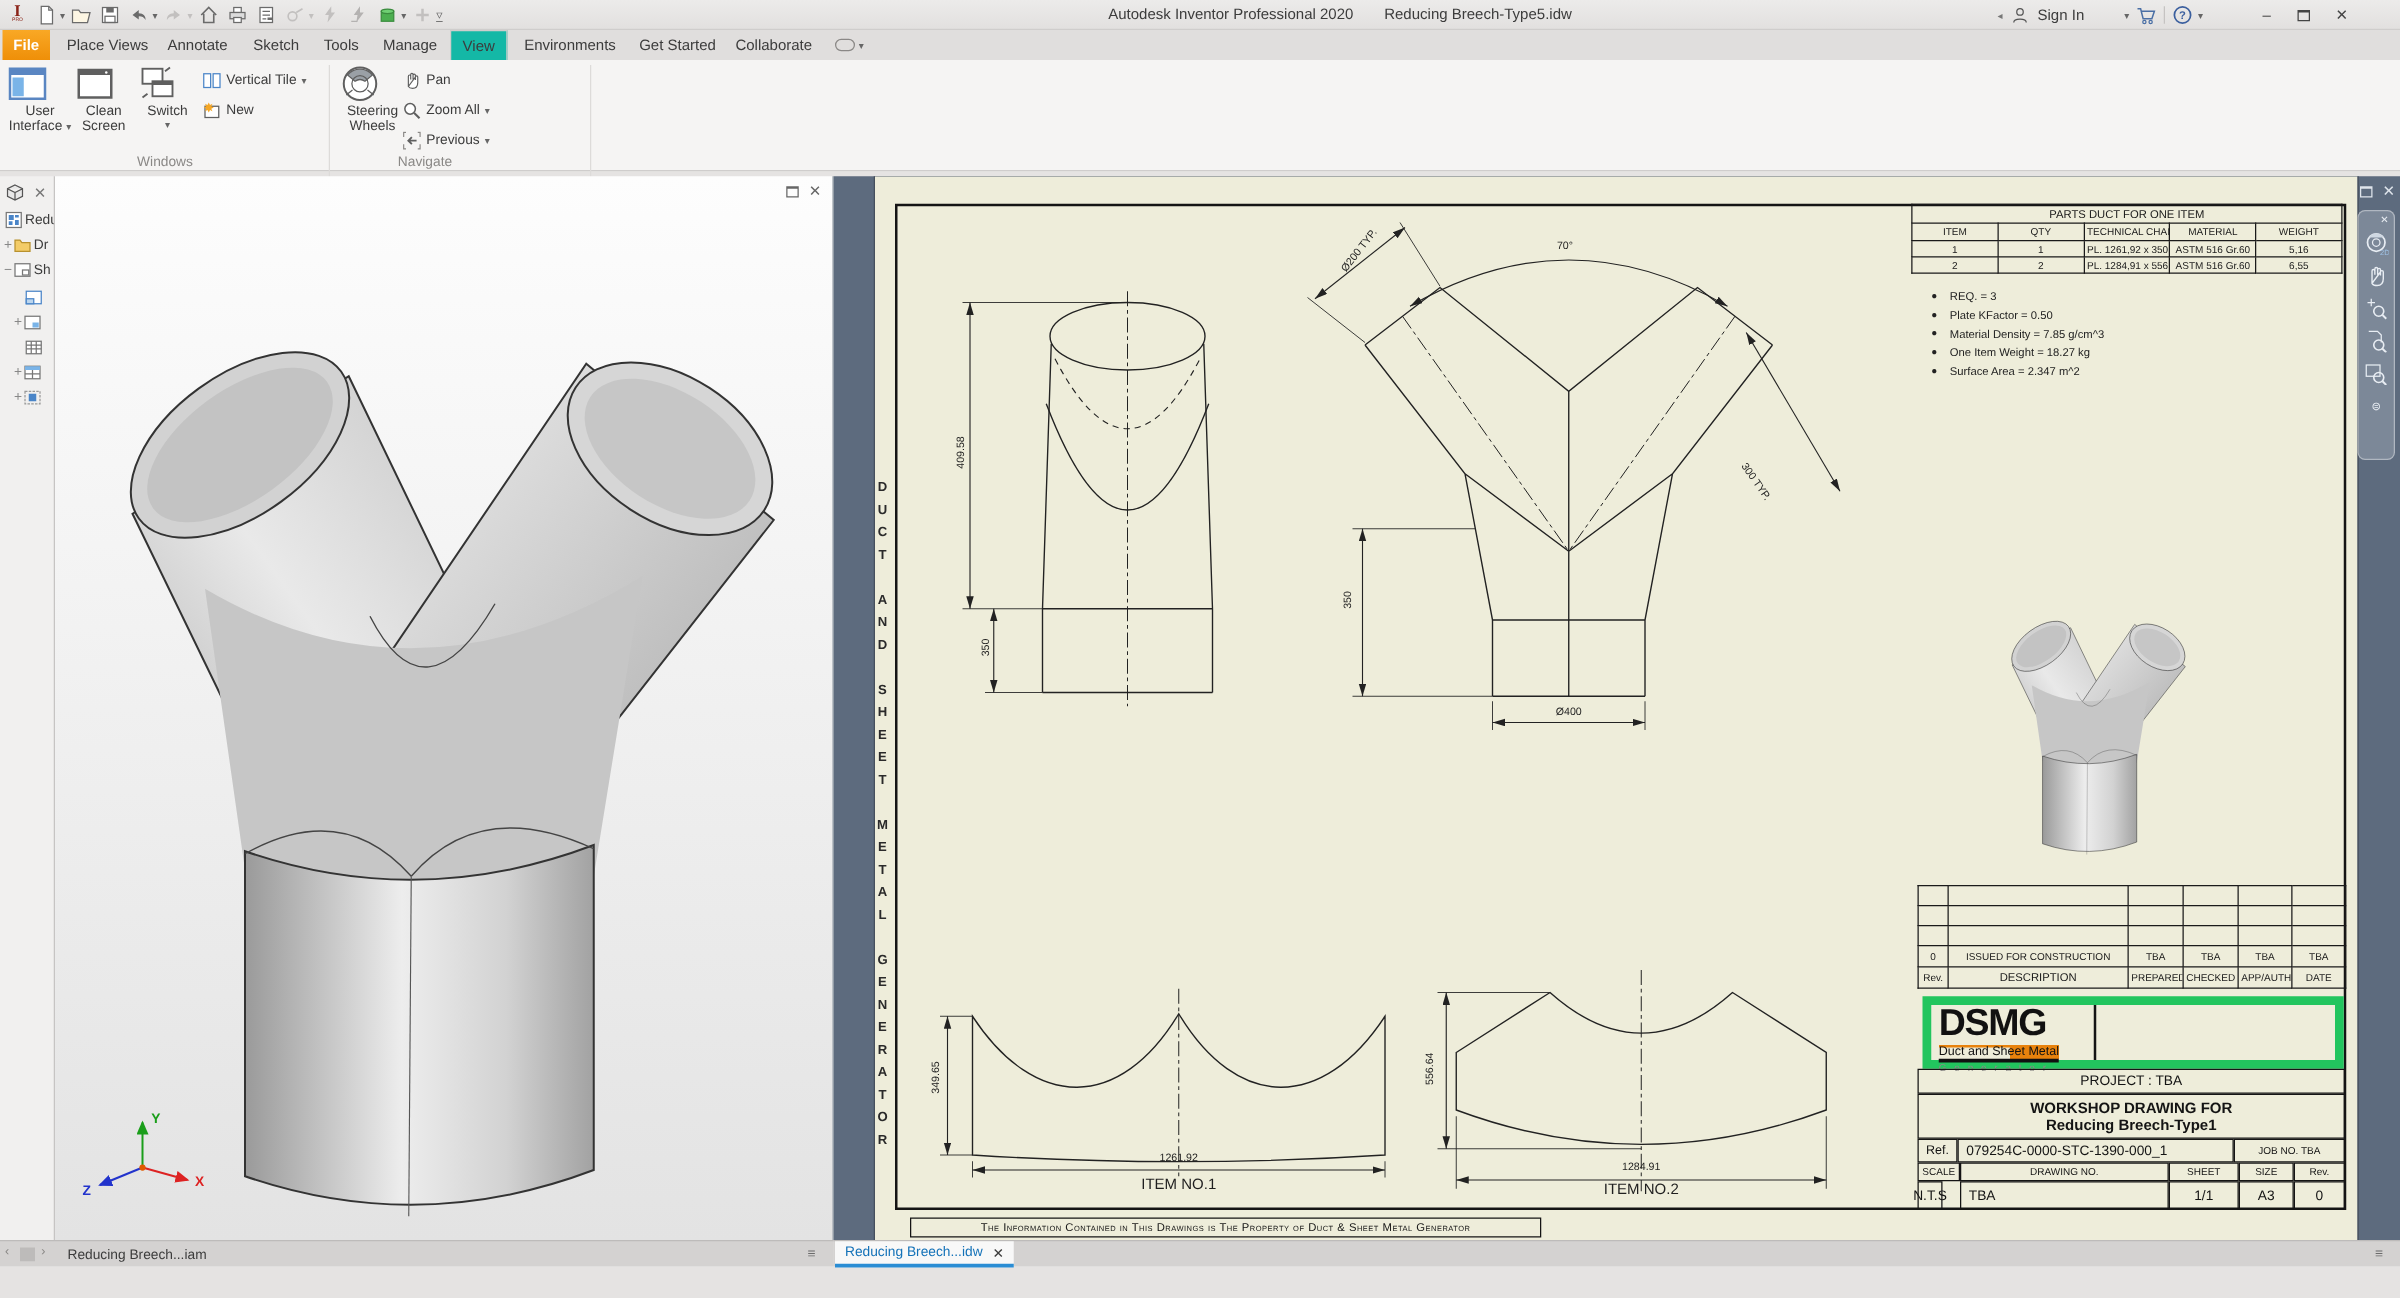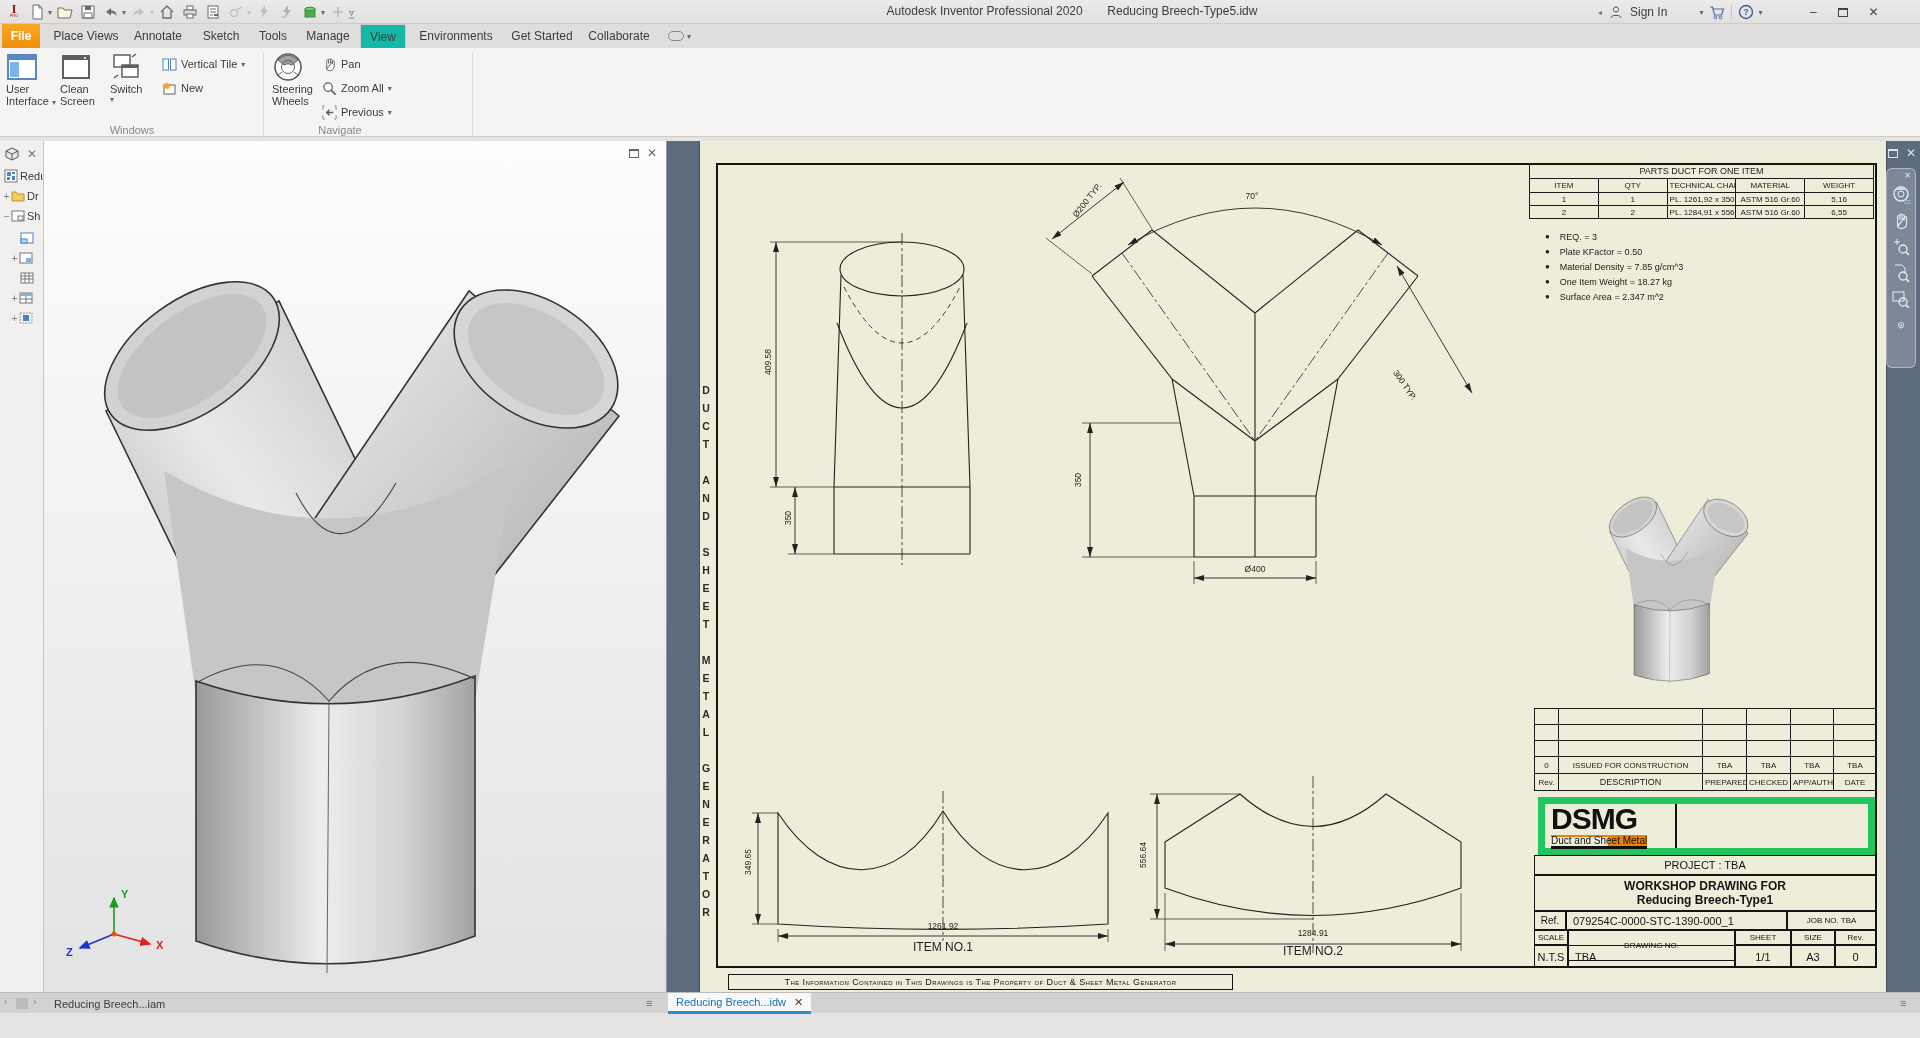--- a/index.html
+++ b/index.html
@@ -15,21 +15,21 @@
   .qdrop{font-size:8px;color:#666;margin-left:-2px}
   .ttl{font-size:12px;color:#3c3c3c;white-space:nowrap}
   .wbtn{width:26px;height:20px;display:inline-flex;align-items:center;justify-content:center;color:#444;font-size:12px}
   
   #tabbar{left:0;top:24px;width:1920px;height:24px;background:#e0dedd}
   .rtab{position:absolute;top:0;height:24px;display:flex;align-items:center;justify-content:center;font-size:12px;color:#3c3c3c;padding:0 2px;white-space:nowrap}
   .rtab.filetab{background:linear-gradient(#f9a825,#ef8f08);color:#fff;font-weight:bold}
   .rtab.active{background:#14b8a6;border:1px solid #cfcdcc;border-bottom:none}
   
   #ribbon{left:0;top:48px;width:1920px;height:89px;background:#f5f4f3;border-bottom:1px solid #cfcdcc}
-  .bigbtn{position:absolute;top:3px;width:52px;height:74px;text-align:left;font-size:11px;color:#3c3c3c}
+  .bigbtn{position:absolute;top:3px;width:52px;height:74px;text-align:center;font-size:11px;color:#3c3c3c}
   .bigbtn .bicon{margin:2px auto 2px auto;width:32px;height:32px}
   .smbtn{position:absolute;height:20px;display:flex;align-items:center;font-size:11px;color:#3c3c3c;gap:4px;white-space:nowrap}
   .gsep{position:absolute;top:4px;width:1px;height:126px;background:#dddbd9}
   .glabel{position:absolute;top:76px;font-size:11px;color:#8a8886;text-align:center}
   .dar{font-size:8px;color:#666}
   
   #browser{left:0;top:141px;width:44px;height:851px;background:#f1f0ef;border-right:1px solid #c6c4c3;overflow:hidden}
   .trow{position:absolute;left:0;width:44px;height:18px;font-size:11px;color:#3c3c3c;white-space:nowrap;display:flex;align-items:center}
   .exp{width:9px;font-size:11px;color:#888;text-align:center;line-height:9px}
   
@@ -631,25 +631,25 @@
 
       <div class="tbrow" style="left:834px;top:714px;width:342px;height:20px;font-size:11px">PROJECT : TBA</div>
       <div class="tbrow" style="left:834px;top:734px;width:342px;height:36px;flex-direction:column;font-weight:bold;font-size:12px">
         <div>WORKSHOP DRAWING FOR</div>
         <div>Reducing Breech-Type1</div>
       </div>
       <div class="tbrow" style="left:834px;top:770px;width:32px;height:19px;font-size:10px">Ref.</div>
       <div class="tbrow" style="left:866px;top:770px;width:221px;height:19px;font-size:11px;justify-content:flex-start;padding-left:6px">079254C-0000-STC-1390-000_1</div>
       <div class="tbrow" style="left:1087px;top:770px;width:89px;height:19px;font-size:8px">JOB NO. TBA</div>
       <div class="tbrow" style="left:834px;top:789px;width:34px;height:15px;font-size:8px">SCALE</div>
-      <div class="tbrow" style="left:868px;top:789px;width:167px;height:31px;font-size:8px">DRAWING NO.</div>
+      <div class="tbrow" style="left:868px;top:789px;width:167px;height:15px;font-size:8px">DRAWING NO.</div>
       <div class="tbrow" style="left:1035px;top:789px;width:56px;height:15px;font-size:8px">SHEET</div>
       <div class="tbrow" style="left:1091px;top:789px;width:44px;height:15px;font-size:8px">SIZE</div>
       <div class="tbrow" style="left:1135px;top:789px;width:41px;height:15px;font-size:8px">Rev.</div>
-      <div class="tbrow" style="left:834px;top:804px;width:34px;height:23px;font-size:11px">N.T.S</div>
+      <div class="tbrow" style="left:834px;top:804px;width:20px;height:23px;font-size:11px">N.T.S</div>
       <div class="tbrow" style="left:868px;top:804px;width:167px;height:23px;font-size:11px;justify-content:flex-start;padding-left:6px">TBA</div>
       <div class="tbrow" style="left:1035px;top:804px;width:56px;height:23px;font-size:11px">1/1</div>
       <div class="tbrow" style="left:1091px;top:804px;width:44px;height:23px;font-size:11px">A3</div>
       <div class="tbrow" style="left:1135px;top:804px;width:41px;height:23px;font-size:11px">0</div>
 
       <div class="a" style="left:28px;top:833px;width:505px;height:16px;border:1.5px solid #141414;font-size:9px;font-variant:small-caps;letter-spacing:.4px;display:flex;align-items:center;justify-content:center;color:#141414;white-space:nowrap">The Information Contained in This Drawings is The Property of Duct &amp; Sheet Metal Generator</div>
     </div>
 
     <div class="a flex" style="left:1221px;top:5px;gap:8px">
       <span style="width:10px;height:9px;border:1px solid #dfe5ec;border-top:2px solid #dfe5ec;display:inline-block"></span>

